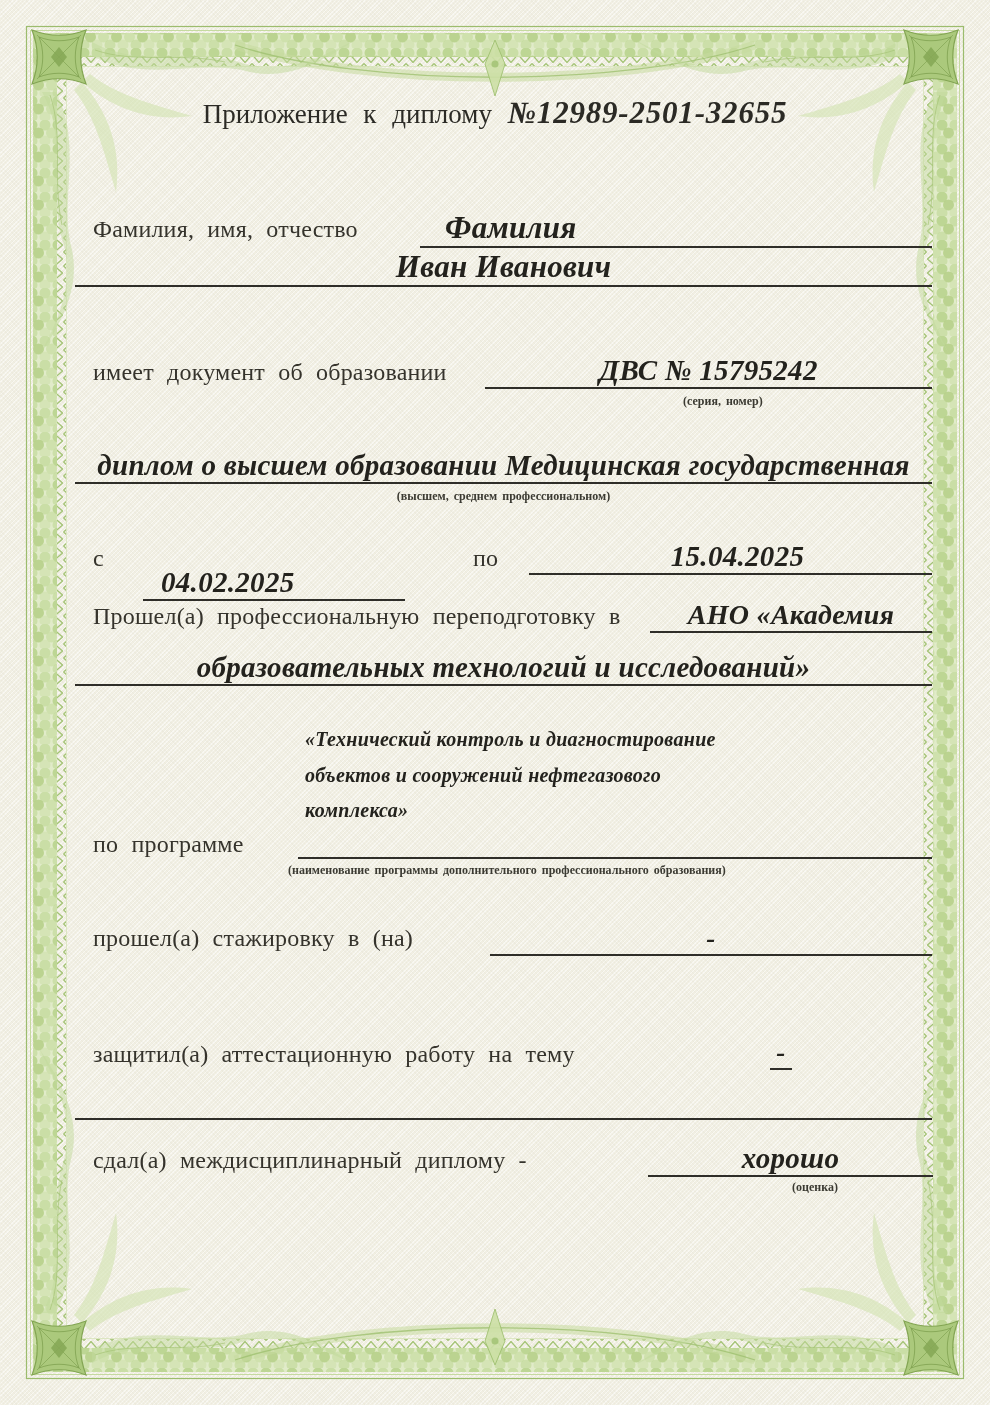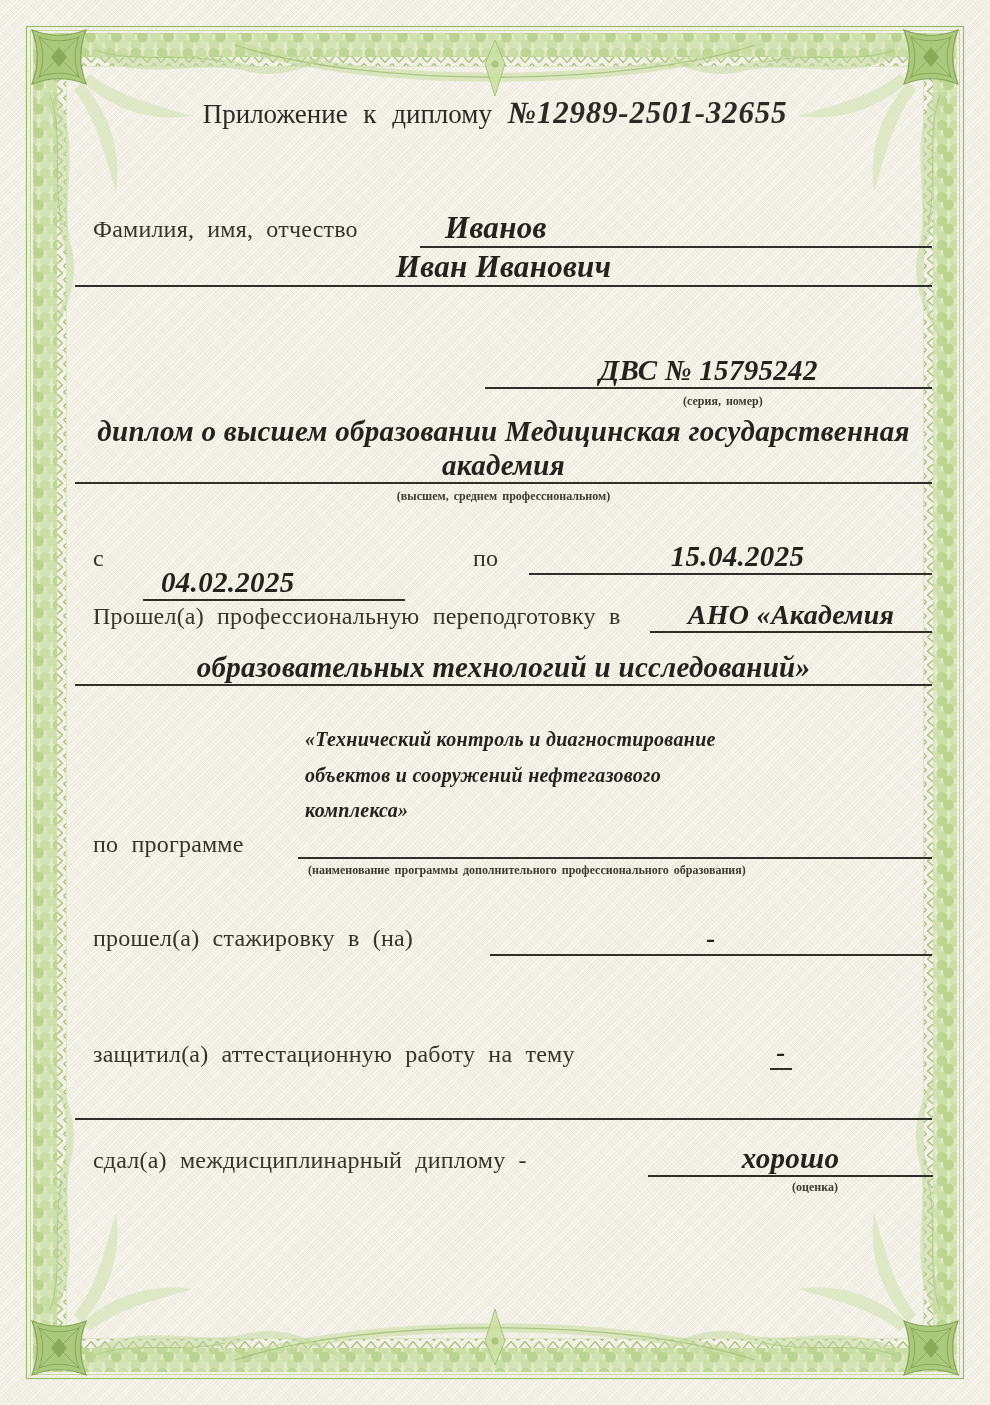--- a/index.html
+++ b/index.html
@@ -123,34 +123,34 @@
     <use href="#cornerTL" transform="translate(990,1405) scale(-1,-1)"></use>
   </svg>
 
   <div class="title">
     <span>Приложение к диплому</span>
     <span class="num">№12989-2501-32655</span>
   </div>
 
   <div class="lbl" style="left:93px;top:216px;">Фамилия, имя, отчество</div>
   <div class="line fio-line1">
-    <span class="val">Иванов</span>
+    <span class="val">Фамилия</span>
   </div>
   <div class="line center fio-line2">
     <span class="val">Иван Иванович</span>
   </div>
 
+  <div class="lbl" style="left:93px;top:359px;">имеет документ об образовании</div>
   <div class="line center doc-line">
     <span class="val">ДВС № 15795242</span>
   </div>
   <div class="caption" style="left:683px;top:394px;">(серия, номер)</div>
 
   <div class="edu-block">
     <div class="val">диплом о высшем образовании Медицинская государственная</div>
-    <div class="val">академия</div>
   </div>
   <div class="caption centered" style="left:75px;top:489px;width:857px;">(высшем, среднем профессиональном)</div>
 
   <div class="lbl" style="left:93px;top:545px;">с</div>
   <div class="line date-line1">
     <span class="val">04.02.2025</span>
   </div>
   <div class="lbl" style="left:473px;top:545px;">по</div>
   <div class="line date-line2">
     <span class="val">15.04.2025</span>
@@ -164,21 +164,21 @@
     <span class="val">образовательных технологий и исследований»</span>
   </div>
 
   <div class="program-value">
     <div class="val">«Технический контроль и диагностирование</div>
     <div class="val">объектов и сооружений нефтегазового</div>
     <div class="val">комплекса»</div>
   </div>
   <div class="lbl" style="left:93px;top:831px;">по программе</div>
   <div class="rule" style="left:298px;top:857px;width:634px;"></div>
-  <div class="caption" style="left:288px;top:863px;margin-left:20px;">(наименование программы дополнительного профессионального образования)</div>
+  <div class="caption" style="left:288px;top:863px;">(наименование программы дополнительного профессионального образования)</div>
 
   <div class="lbl" style="left:93px;top:925px;">прошел(а) стажировку в (на)</div>
   <div class="line center internship-line">
     <span class="val">-</span>
   </div>
 
   <div class="lbl" style="left:93px;top:1041px;">защитил(а) аттестационную работу на тему</div>
   <div class="line center thesis-dash">
     <span class="val">-</span>
   </div>

